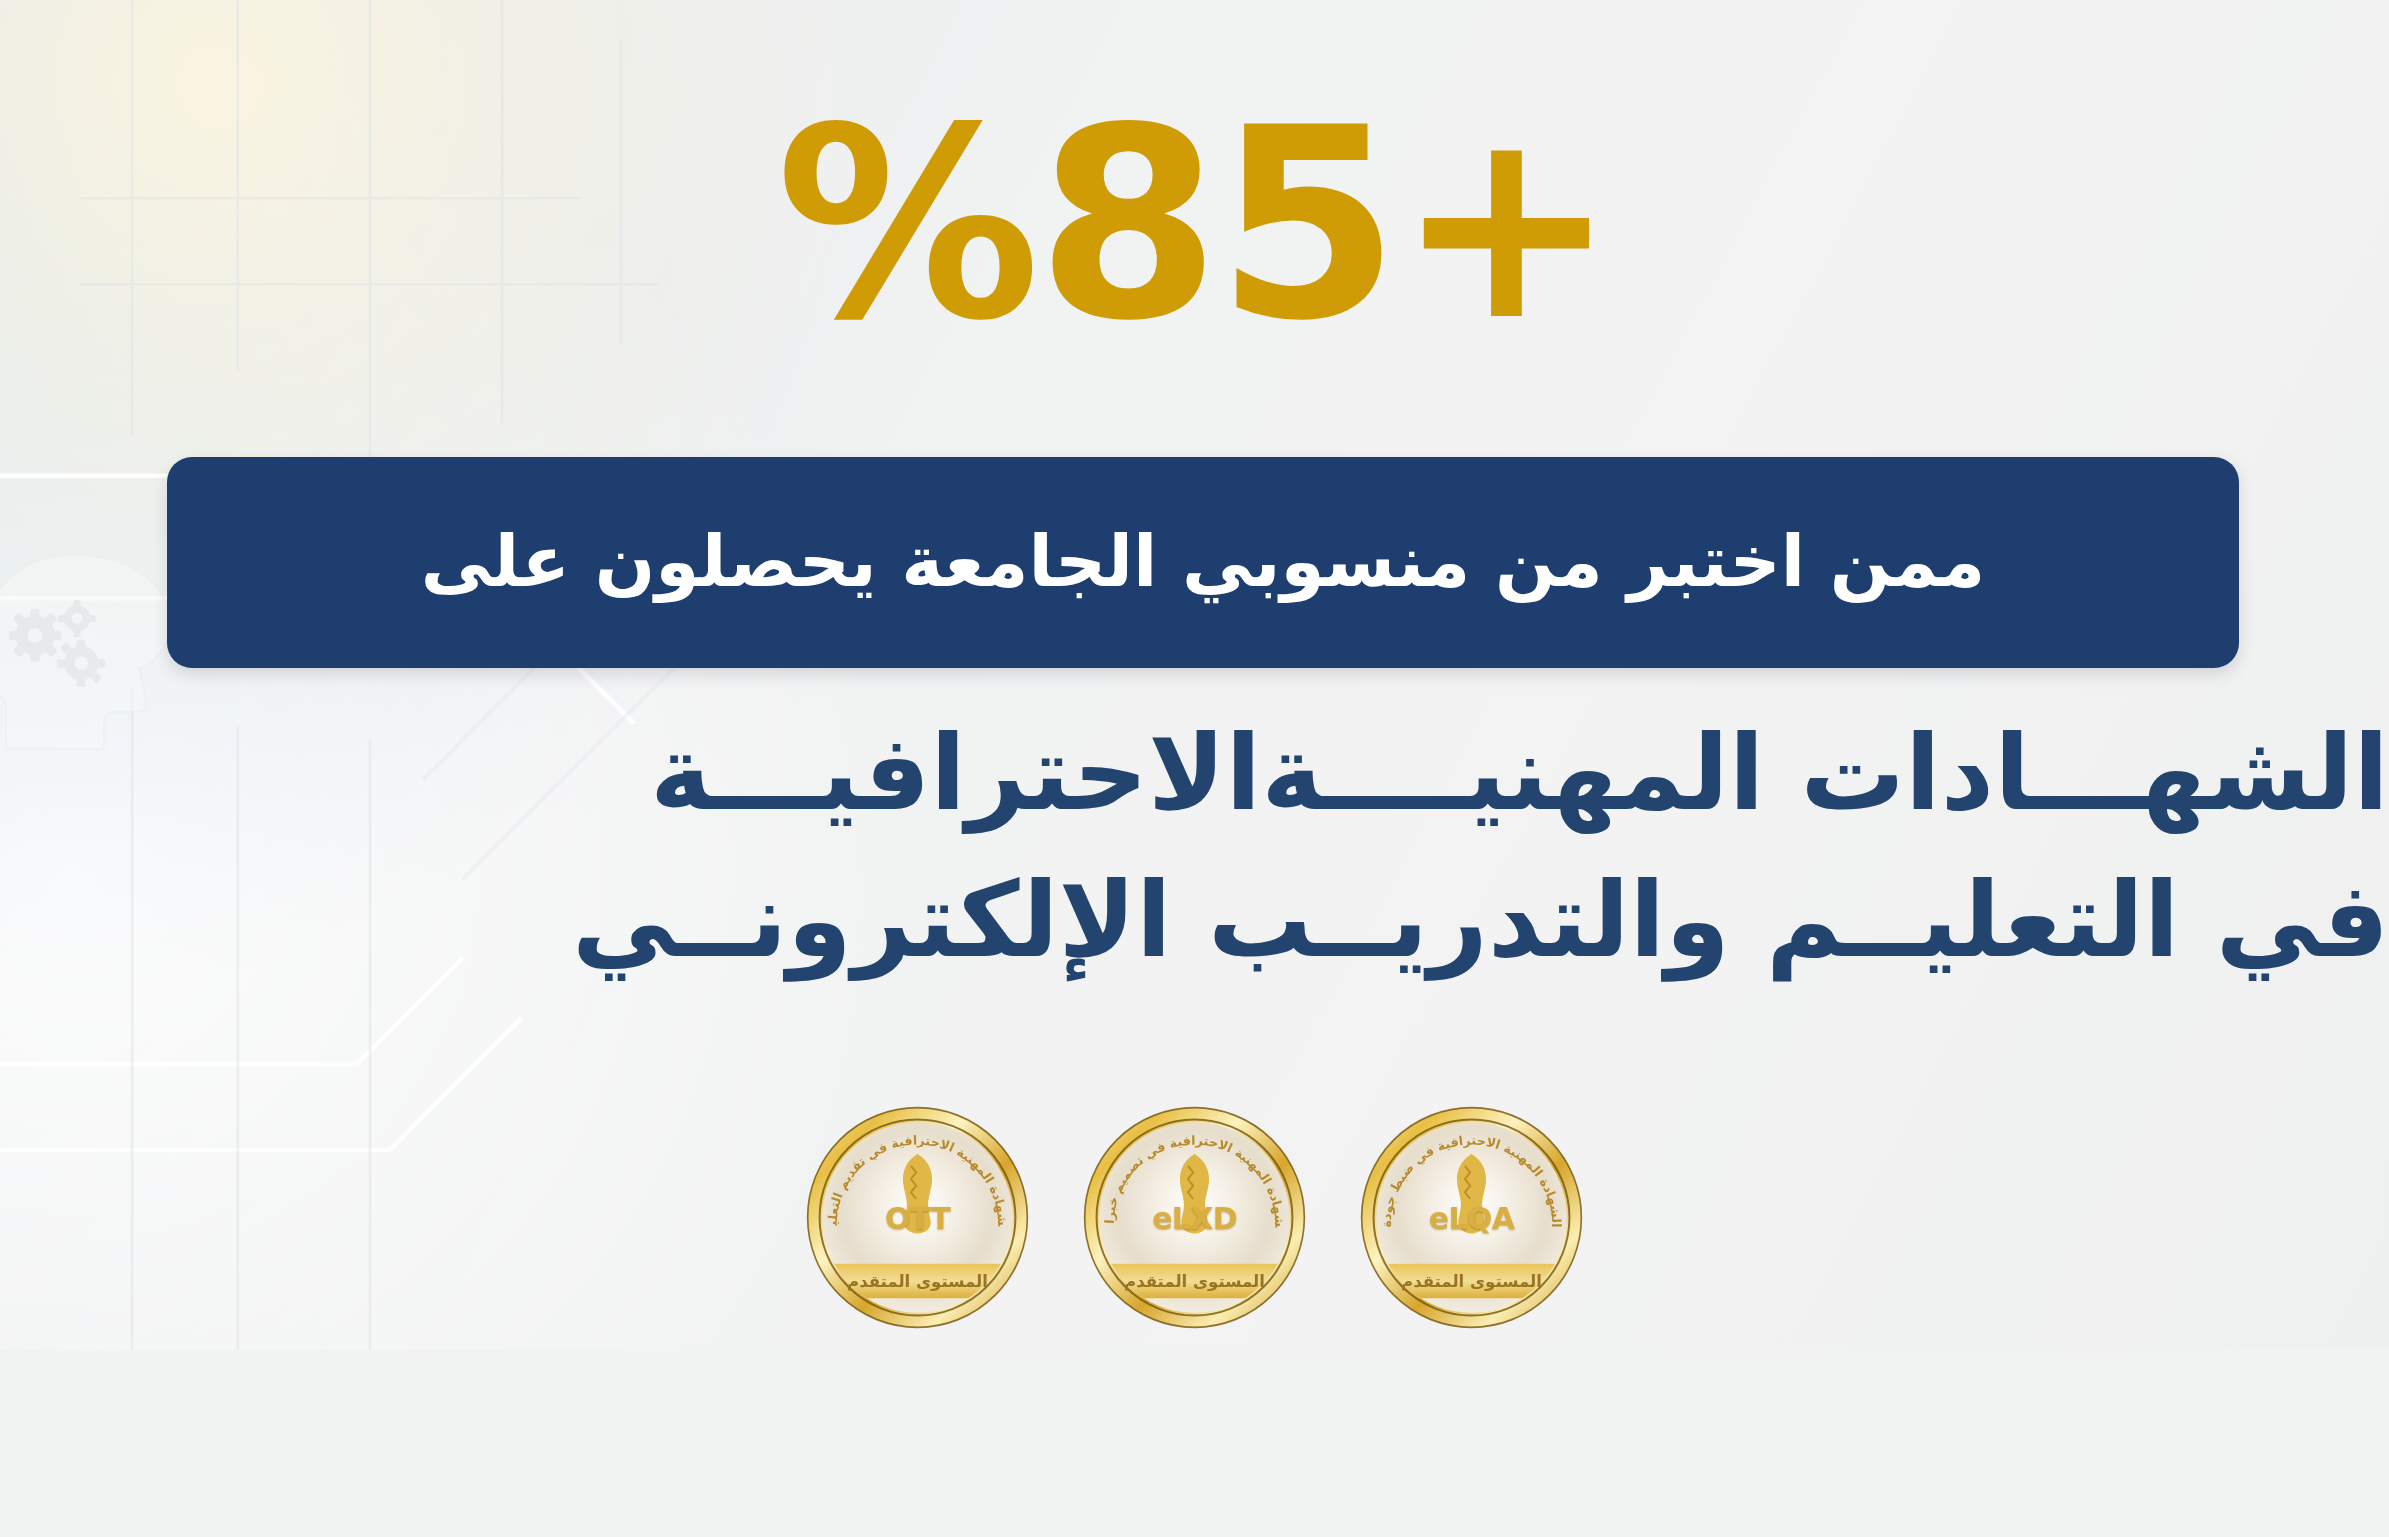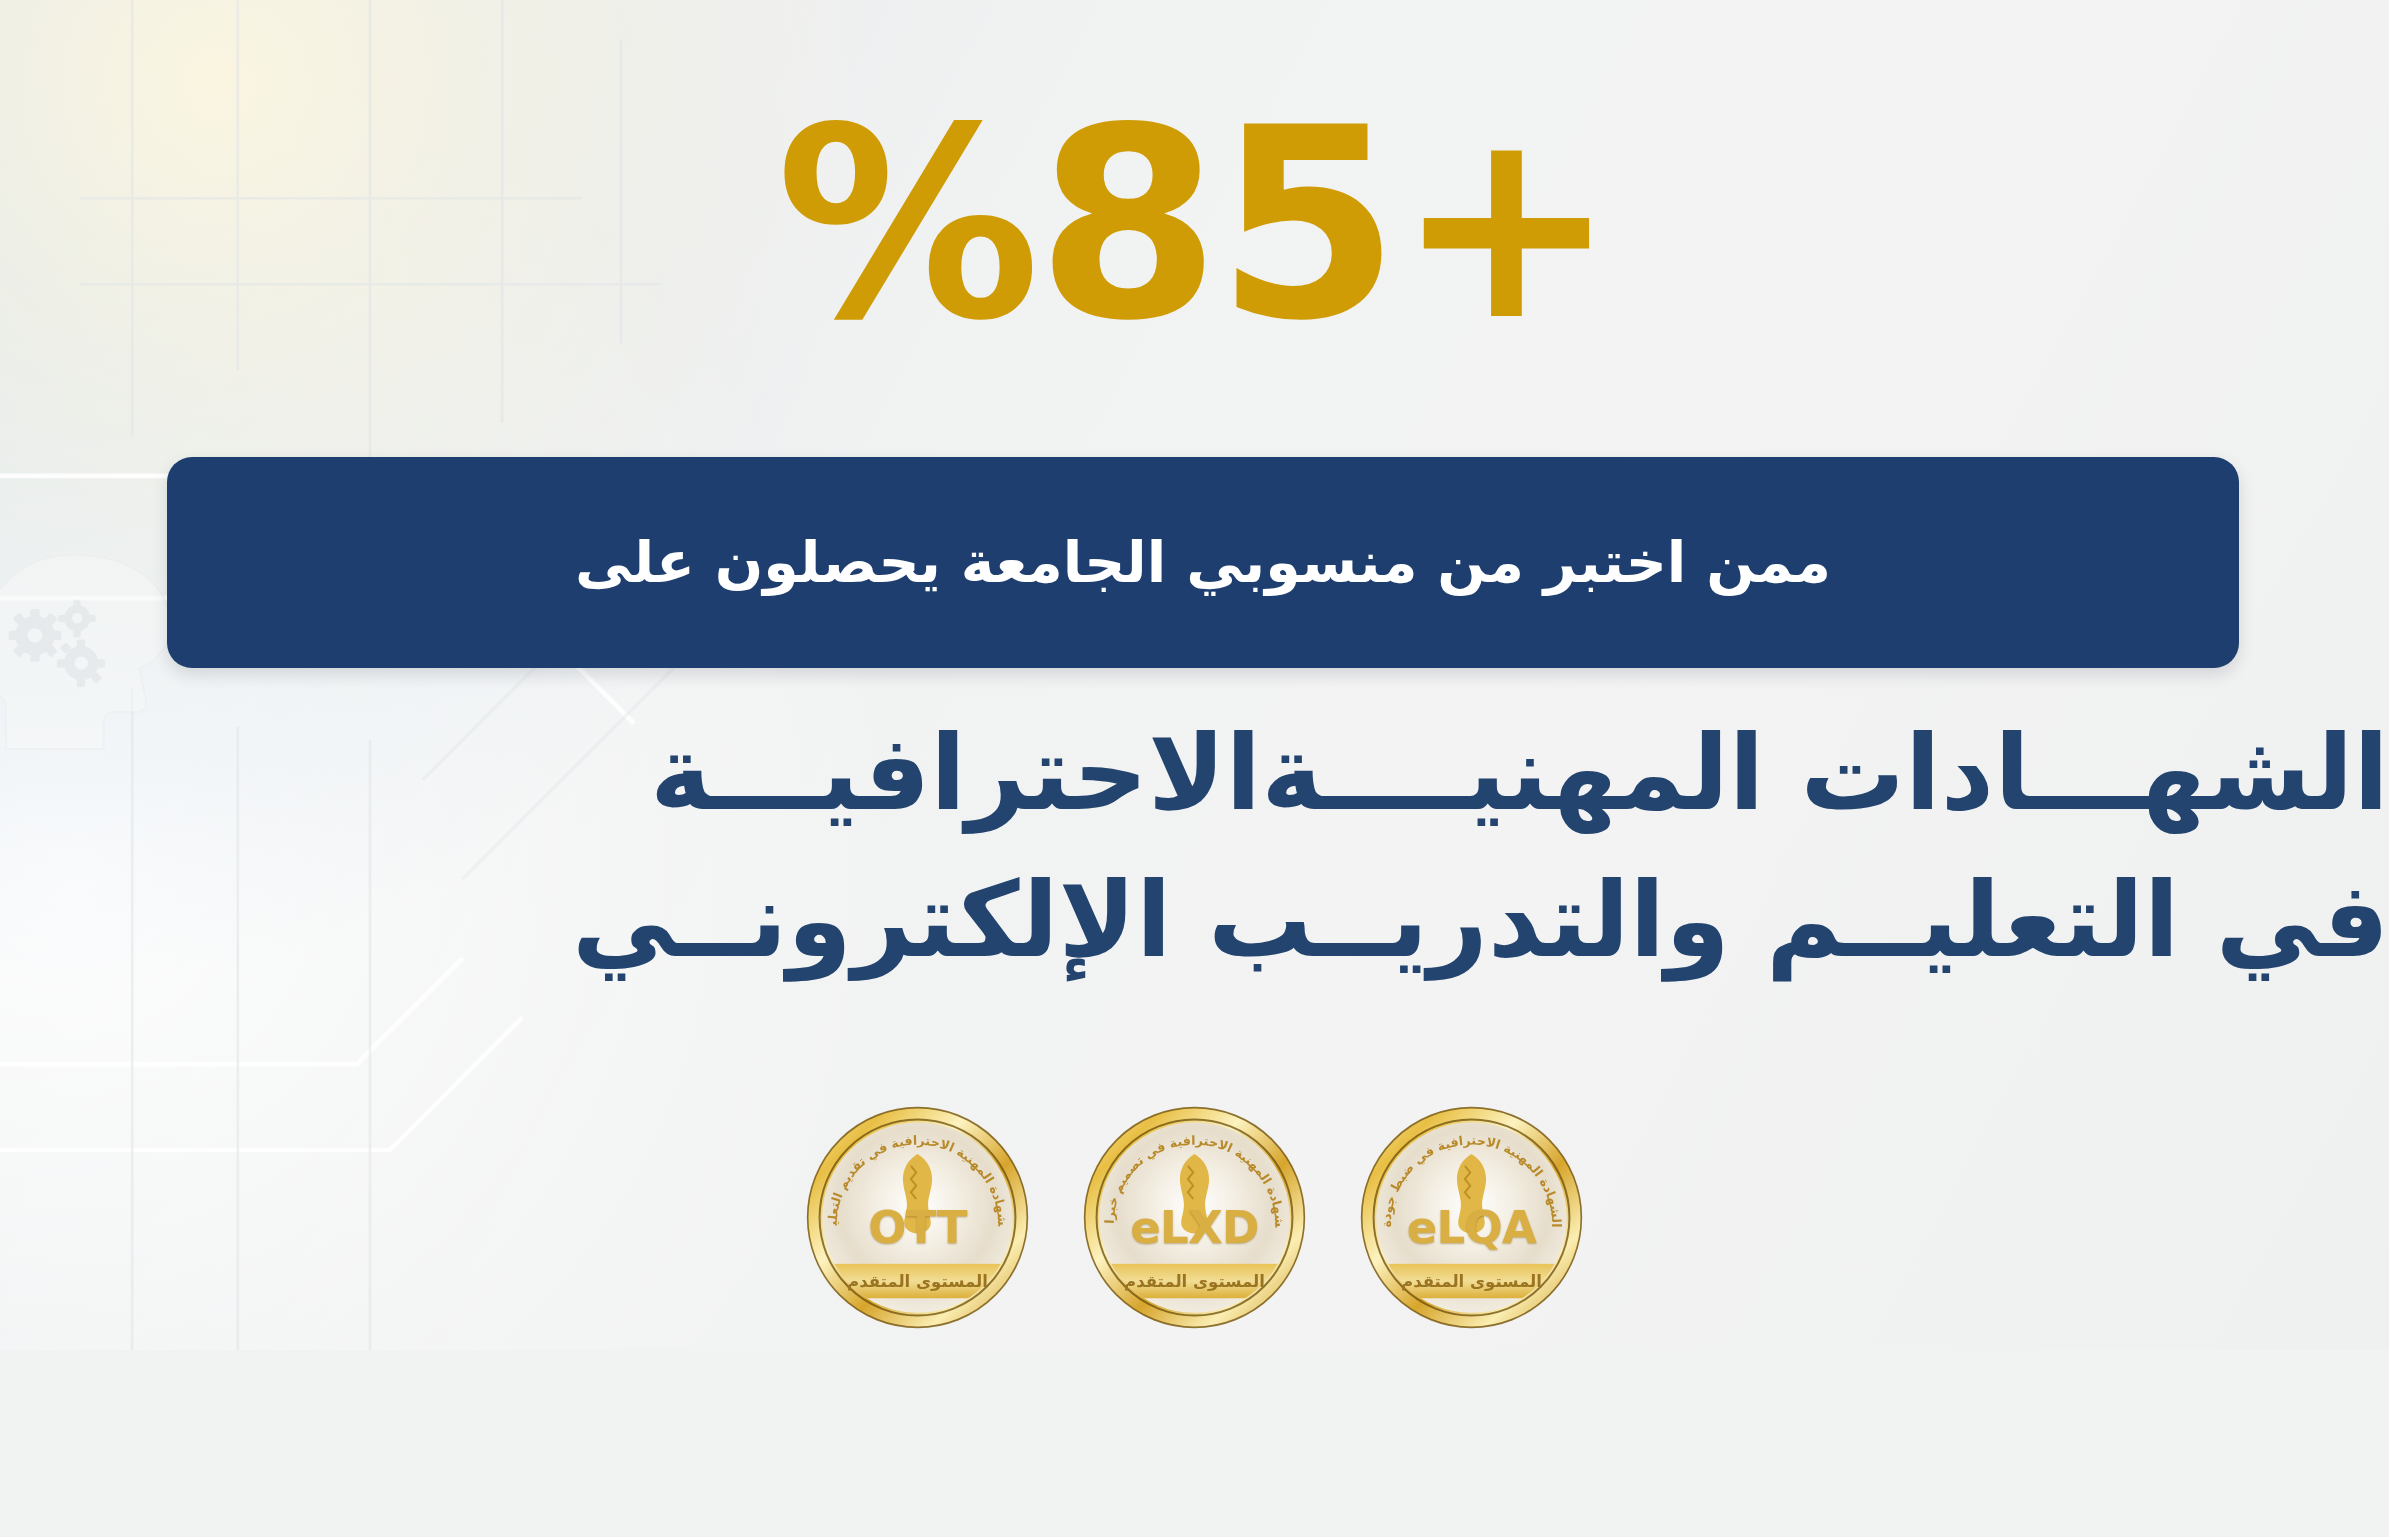--- a/index.html
+++ b/index.html
@@ -78,21 +78,21 @@
     height: 211px;
     background: #1d3e6e;
     border-radius: 25px;
     box-shadow: 0 6.6px 14.5px rgba(60,70,85,0.16);
     display: flex;
     align-items: center;
     justify-content: center;
   }
   .banner-text {
     color: #ffffff;
-    font-size: 57px;
+    font-size: 71px;
     font-weight: 700;
     line-height: 1.05;
     white-space: nowrap;
     padding: 0 40px;
   }
 
   
   .headline {
     position: absolute;
     left: 0;
@@ -130,21 +130,21 @@
     flex: 0 0 auto;
   }
   .medal svg { display: block; width: 100%; height: 100%; }
   .medal-code {
     position: absolute;
     left: 0; right: 0;
     top: 96px;
     text-align: center;
     direction: ltr;
     font-family: "DejaVu Sans", "Liberation Sans", sans-serif;
-    font-size: 45px;
+    font-size: 30px;
     font-weight: 700;
     color: #d9ae43;
     text-shadow: 0 1.3px 2px rgba(120,90,20,0.45);
     letter-spacing: -0.7px;
     pointer-events: none;
   }
   .medal-level {
     position: absolute;
     left: 0; right: 0;
     top: 167px;

